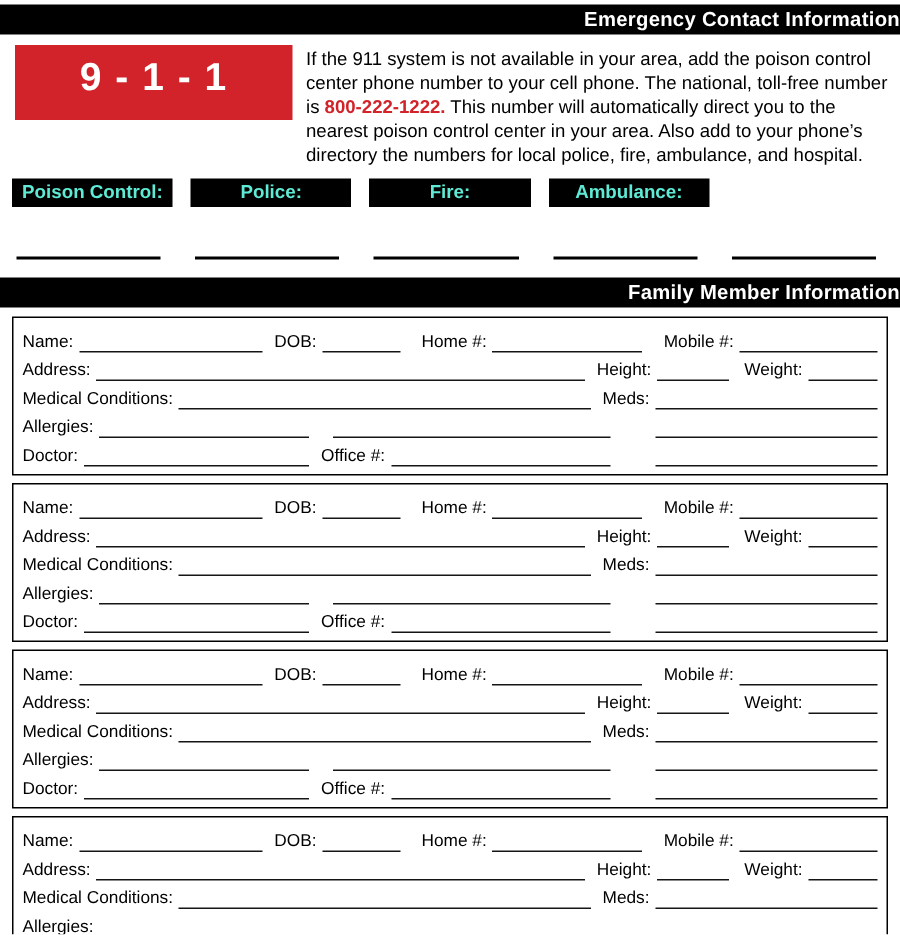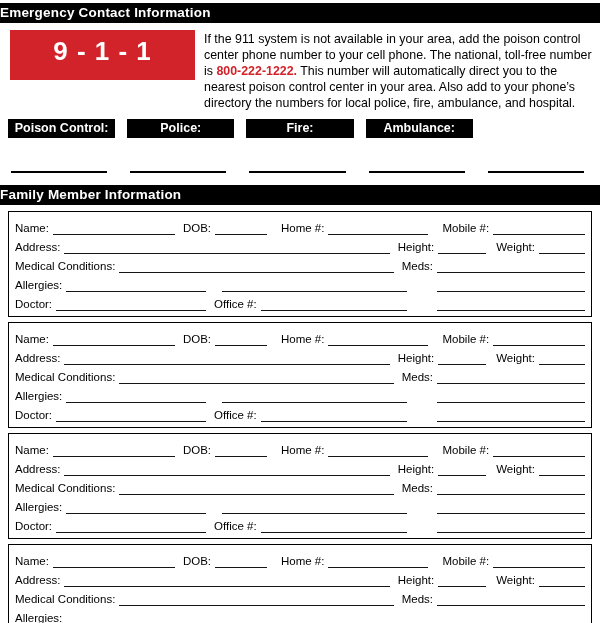--- a/index.html
+++ b/index.html
@@ -9,21 +9,21 @@
     background:#fff;
     overflow:hidden;
     font-family:"Liberation Sans","DejaVu Sans",sans-serif;
     color:#000;
     box-sizing:border-box;
   }
   
   .bar{
     background:#000;color:#fff;
     height:20px;line-height:20px;
-    text-align:left;
+    text-align:right;
     font-size:13.5px;font-weight:bold;
     letter-spacing:.2px;
   }
   .bar-top{margin-top:3px;}
   .bar-family{margin-top:14px;}
   
   .intro{display:flex;margin:7px 5px 0 10px;}
   .badge{
     width:185px;min-width:185px;height:50px;
     box-sizing:border-box;
@@ -38,21 +38,21 @@
     font-size:12.4px;line-height:16px;
     padding-top:1px;
   }
   .note .phone{font-weight:bold;}
   
   .contacts-grid{
     display:grid;grid-template-columns:repeat(5,1fr);
     column-gap:12px;margin:8px 8px 0 8px;
   }
   .contact-box{
-    background:#000;color:#ffffff;
+    background:#000;color:#5eead4;
     height:19px;line-height:19px;
     text-align:center;font-size:12.5px;font-weight:bold;
     white-space:nowrap;overflow:hidden;
   }
   .contact-line-cell{height:25px;}
   .contact-line-cell .uline{
     display:block;height:100%;
     margin:0 8px 0 3px;
     border-bottom:2px solid #000;
   }

